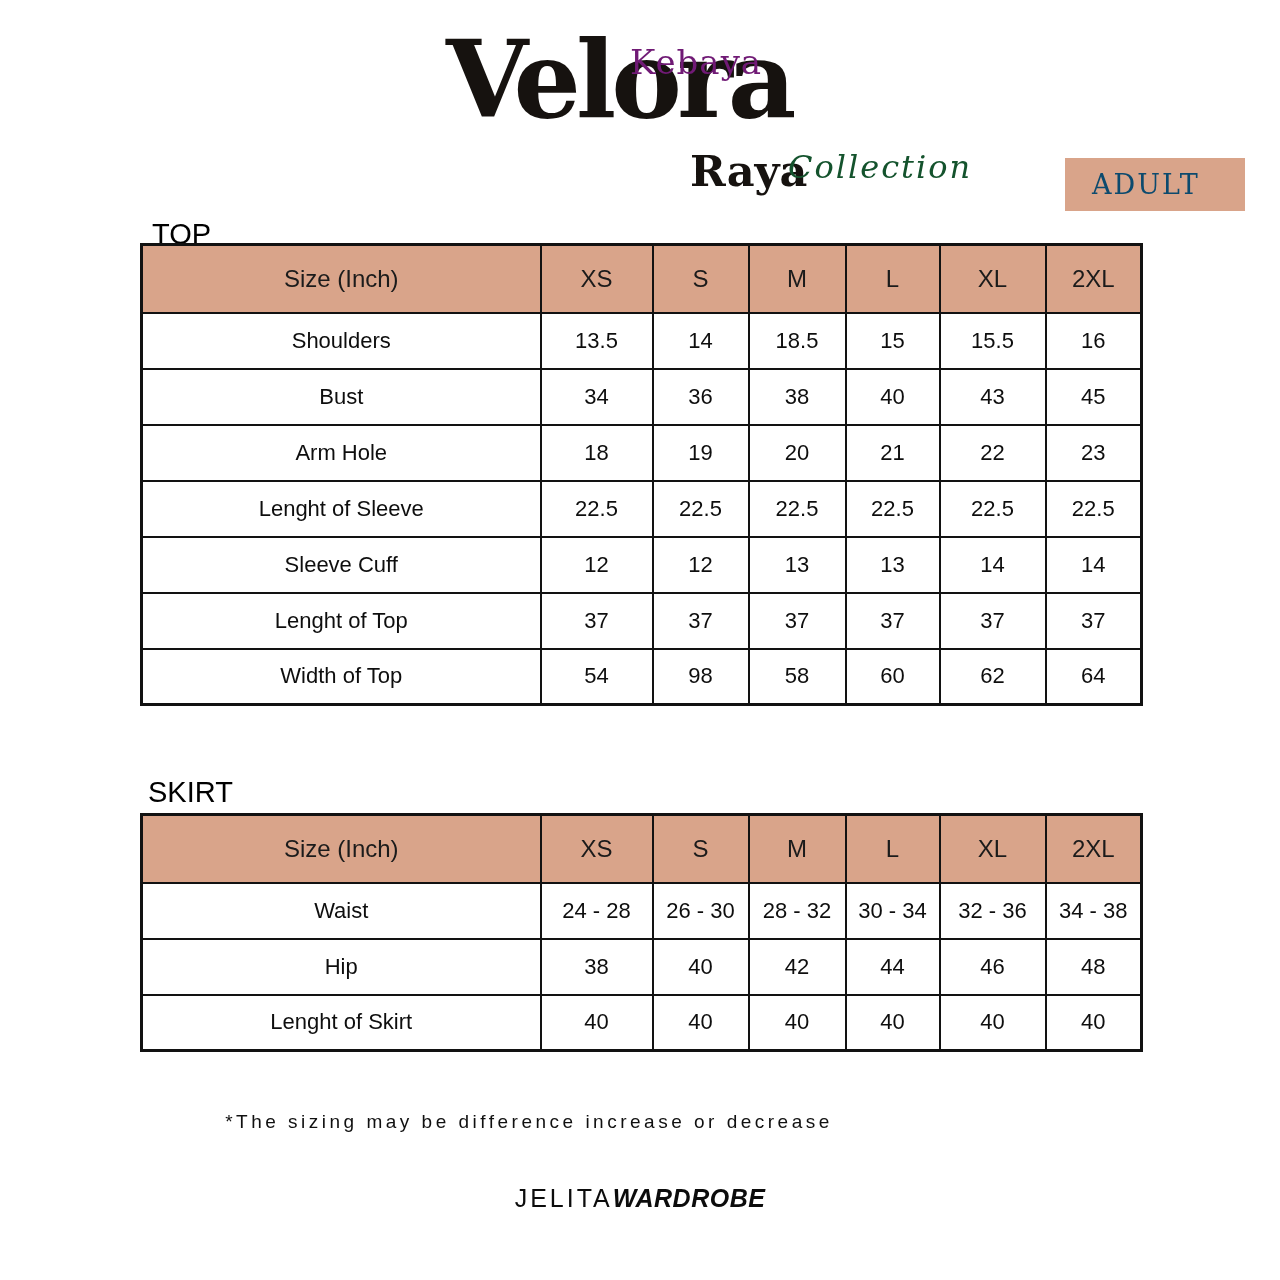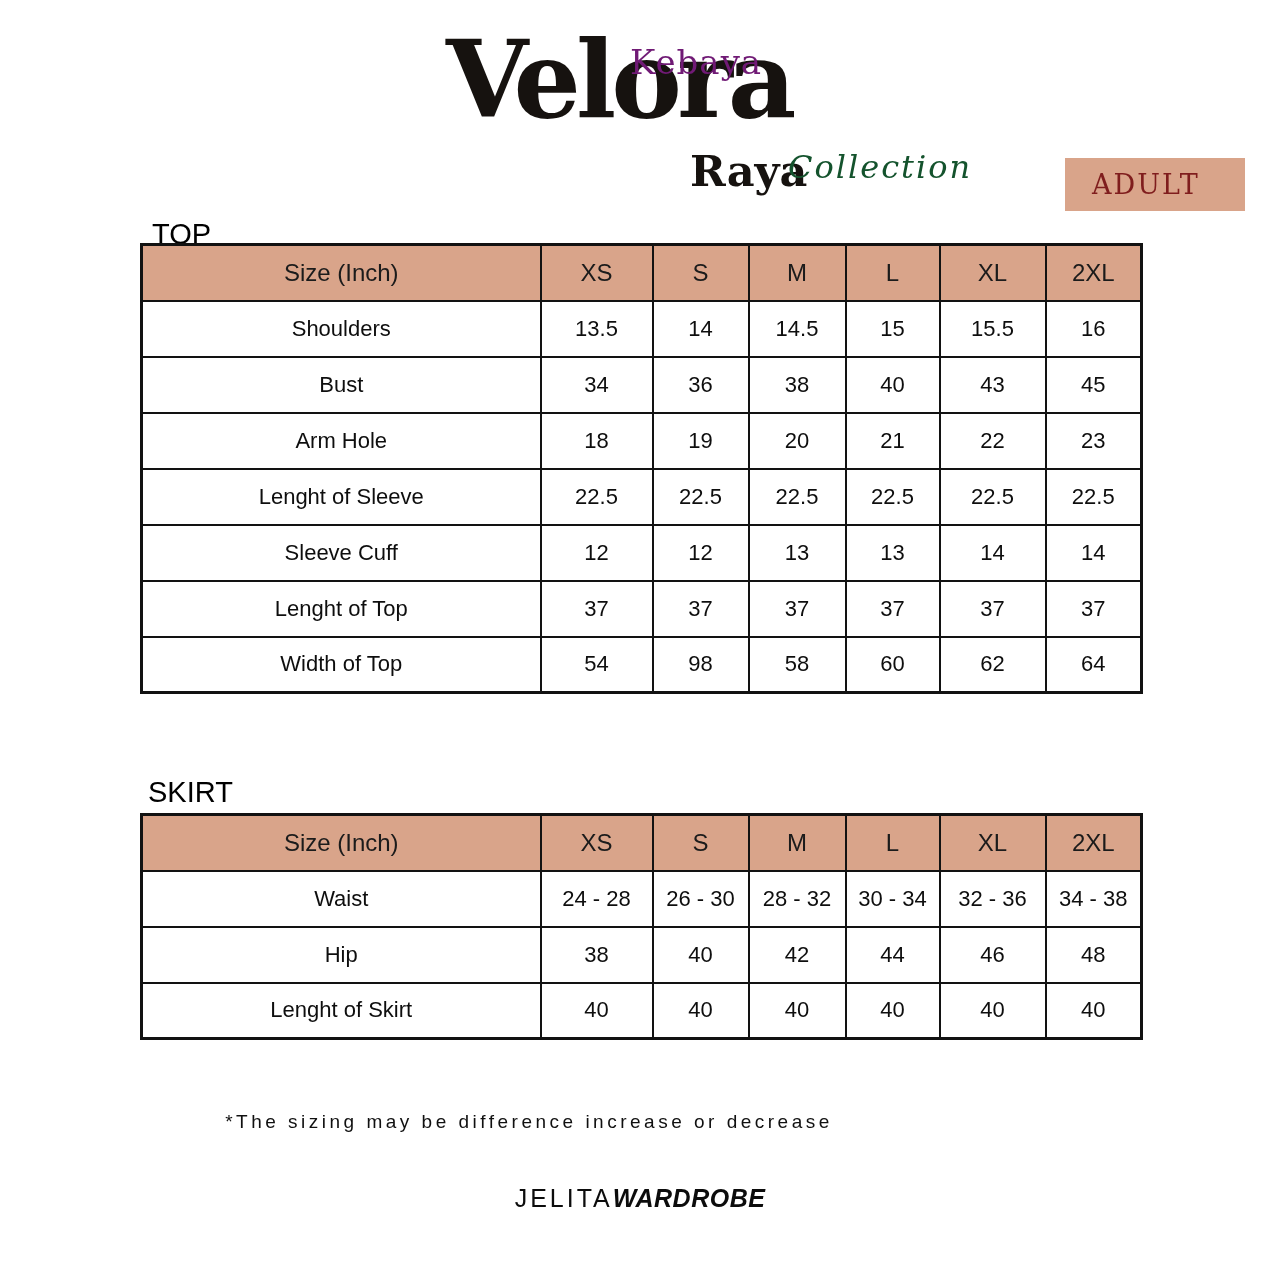--- a/index.html
+++ b/index.html
@@ -28,41 +28,41 @@
     font-family:"DejaVu Serif", serif; font-size:32px; font-style:italic;
     letter-spacing:2px; color:#14532d;
   }
 
   
   .adult-badge {
     position:absolute; left:1065px; top:158px; width:180px; height:53px;
     background:var(--tan, #d9a48a);
     display:flex; align-items:center; padding-left:27px;
     font-family:"DejaVu Serif", serif; font-size:27px; letter-spacing:2px;
-    color:#7f1d1d;
+    color:#0c4a6e;
   }
 
   
   .section-label { position:absolute; font-size:29px; color:#000; z-index:1; }
   #top-label   { left:152px; top:218px; }
   #skirt-label { left:148px; top:776px; }
 
   
   table.size-table {
     position:absolute; left:140px; width:1000px;
     border-collapse:collapse; table-layout:fixed;
     background:#fff; border:3px solid #121212; z-index:2;
   }
   #top-table   { top:243px; }
   #skirt-table { top:813px; }
   .size-table th, .size-table td {
     border:2px solid #121212; text-align:center; vertical-align:middle;
     font-weight:400; overflow:hidden; white-space:nowrap;
   }
-  .size-table th { background:var(--tan, #d9a48a); font-size:24px; height:56px; color:#1b1b1b; }
+  .size-table th { background:var(--tan, #d9a48a); font-size:24px; height:68px; color:#1b1b1b; }
   .size-table td { font-size:22px; height:56px; color:#0e0e0e; }
   col.c-label { width:399px; }
   col.c-xs  { width:112px; }
   col.c-s   { width:96px;  }
   col.c-m   { width:97px;  }
   col.c-l   { width:94px;  }
   col.c-xl  { width:106px; }
   col.c-2xl { width:96px;  }
 
   
@@ -111,21 +111,21 @@
         <th>L</th>
         <th>XL</th>
         <th>2XL</th>
       </tr>
     </thead>
     <tbody>
       <tr>
         <td>Shoulders</td>
         <td>13.5</td>
         <td>14</td>
-        <td>14.5</td>
+        <td>18.5</td>
         <td>15</td>
         <td>15.5</td>
         <td>16</td>
       </tr>
       <tr>
         <td>Bust</td>
         <td>34</td>
         <td>36</td>
         <td>38</td>
         <td>40</td>

